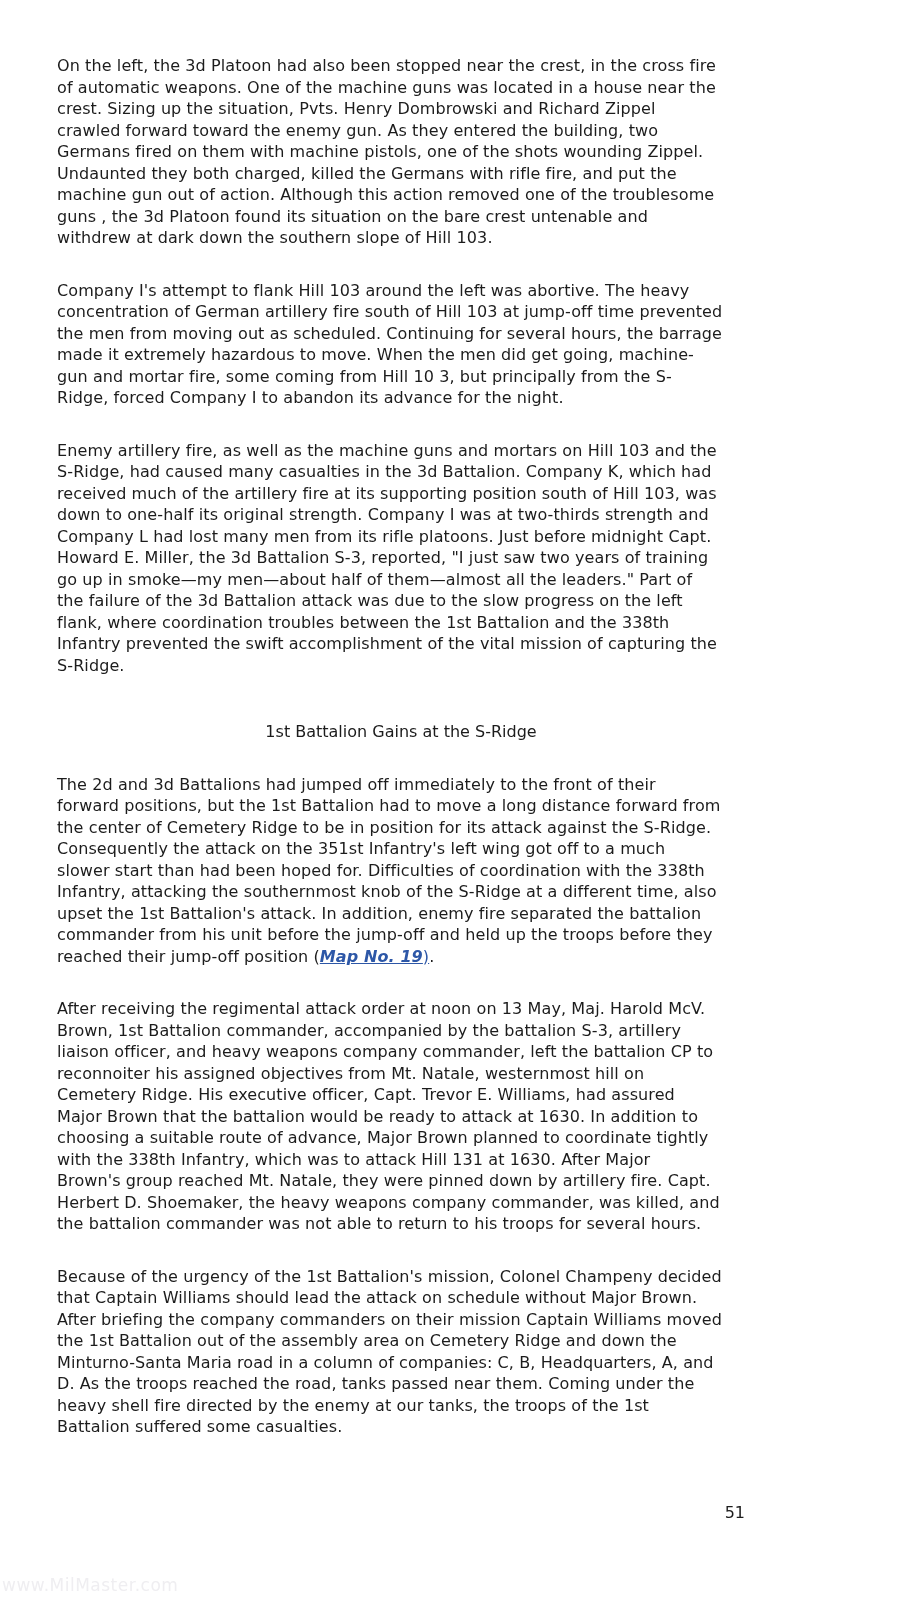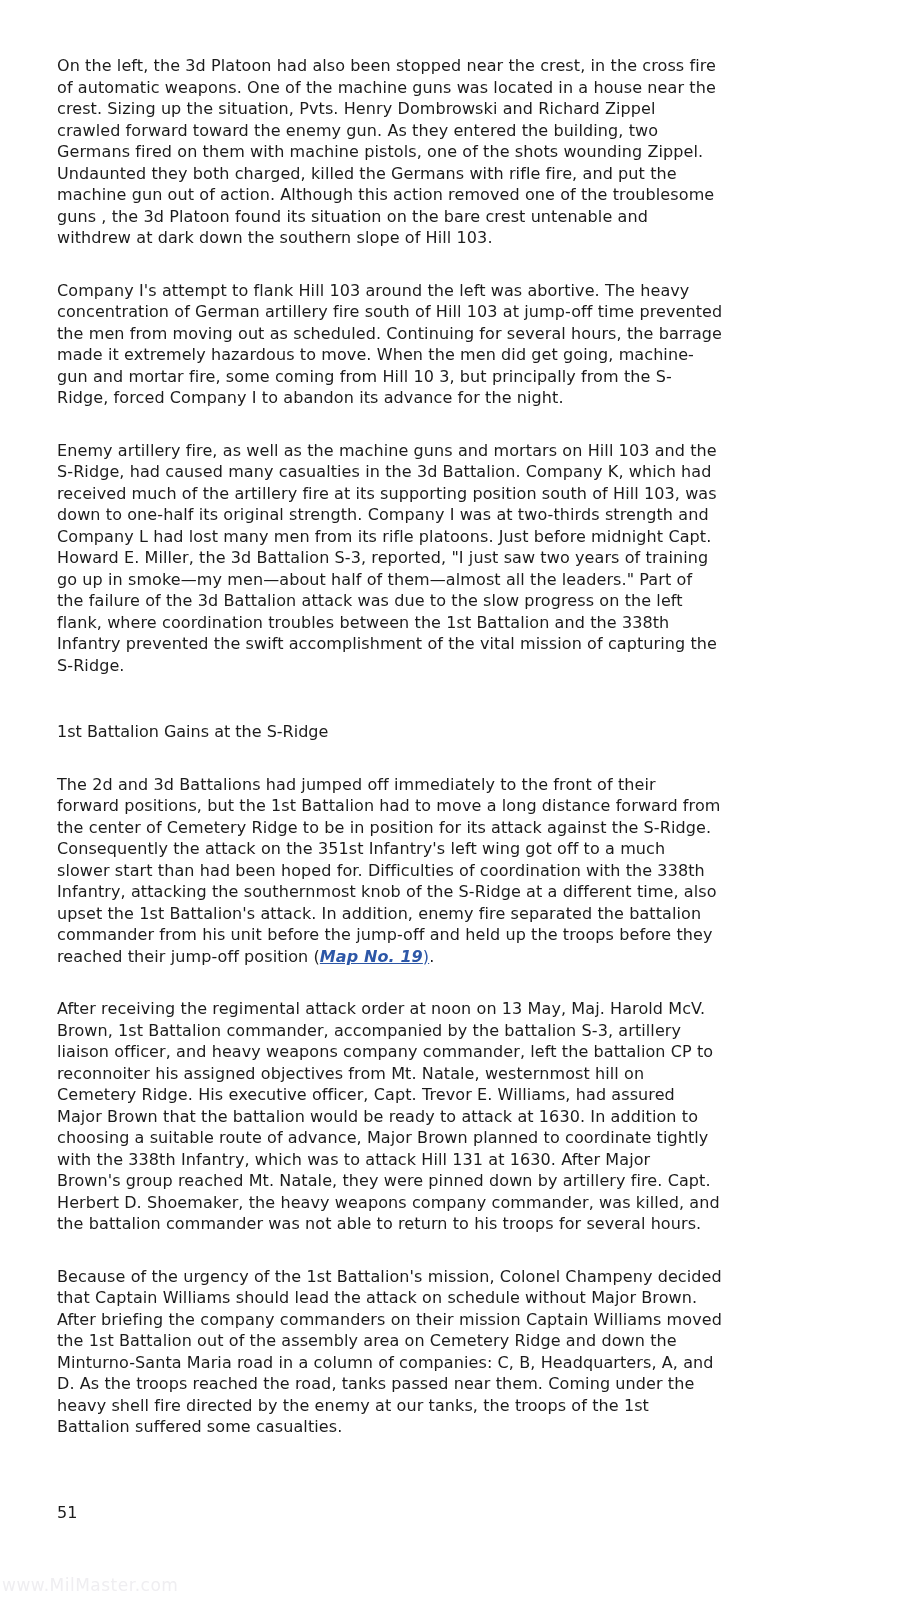--- a/index.html
+++ b/index.html
@@ -27,38 +27,38 @@
     font-size: 16px;
     line-height: 21.5px;
     margin: 0 0 31px 0;
     white-space: pre-line;
     letter-spacing: 0.1px;
   }
   .heading {
     font-size: 16px;
     line-height: 21.5px;
     font-weight: normal;
-    text-align: left;
+    text-align: center;
     margin: 45px 0 31px 0;
   }
   .map-link {
     color: #2d57a7;
     font-weight: bold;
     text-decoration: underline;
     cursor: pointer;
     font-style: italic;
   }
   .link-paren {
     color: #2d57a7;
     text-decoration: underline;
   }
   .page-number {
     font-size: 16px;
     line-height: 21.5px;
-    text-align: left;
+    text-align: right;
     margin-top: 64px;
   }
   .watermark {
     position: absolute;
     left: 2px;
     top: 1575px;
     font-size: 17px;
     color: #efeef1;
     letter-spacing: 0.5px;
     user-select: none;

